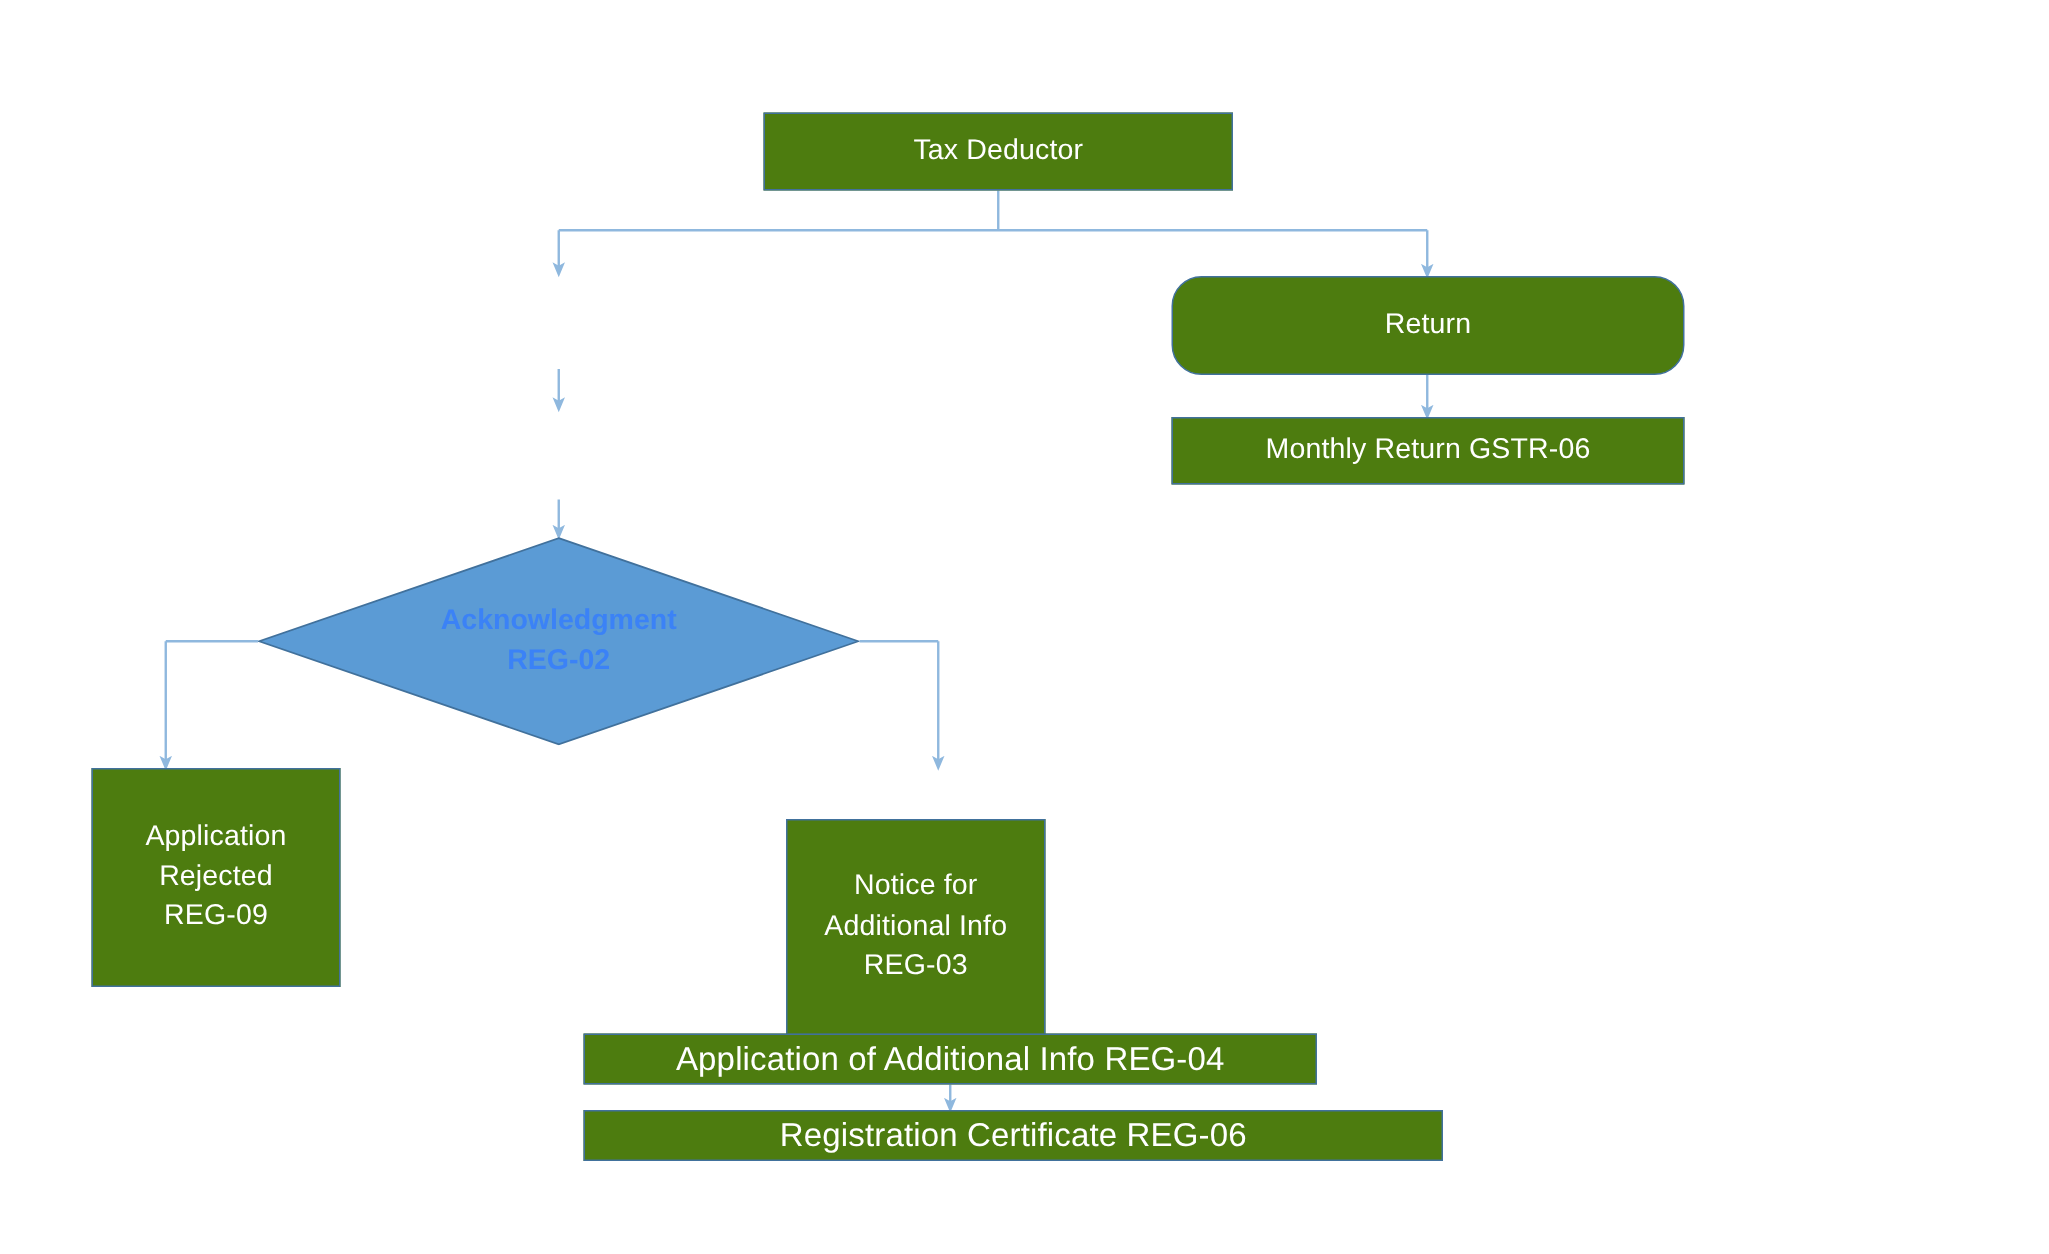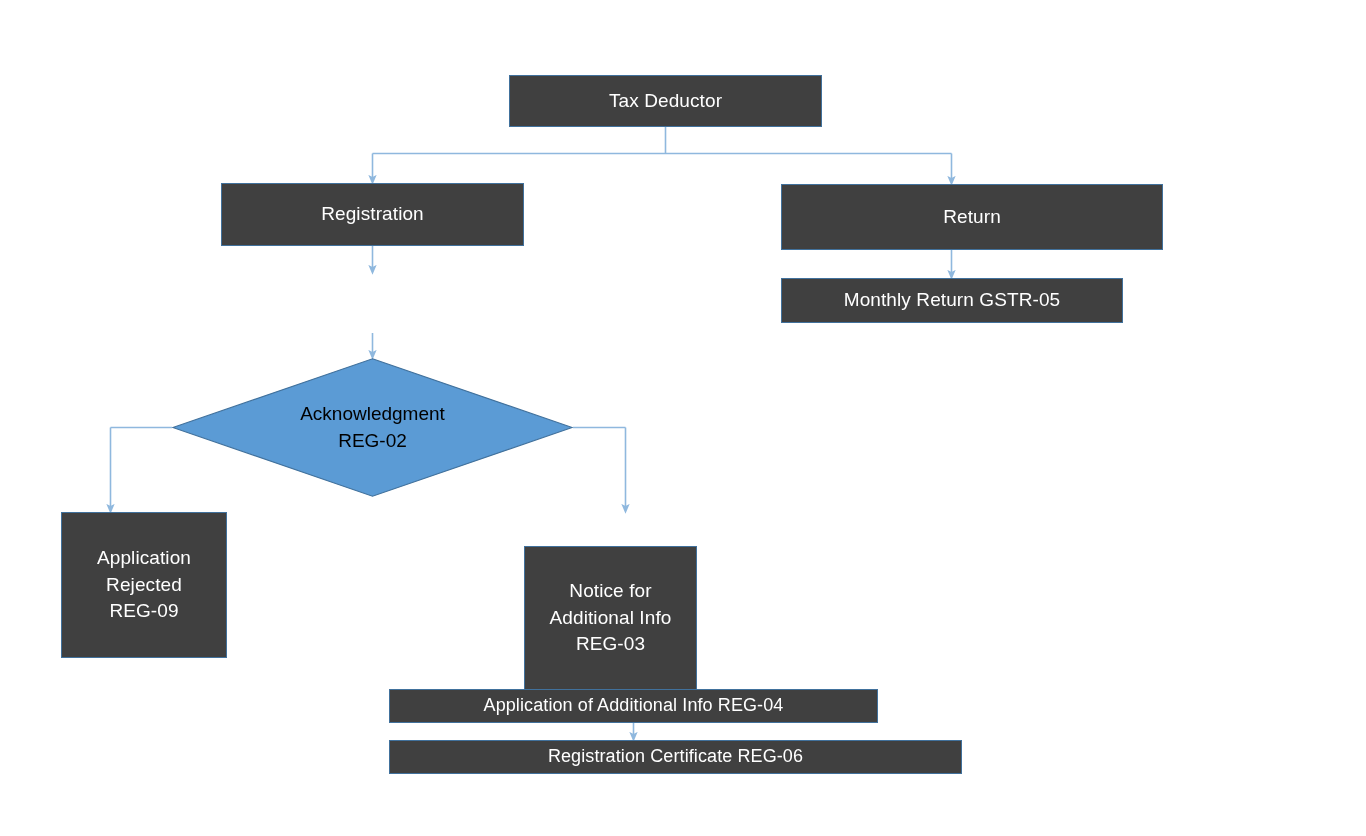--- a/index.html
+++ b/index.html
@@ -20,59 +20,60 @@
   svg#connectors {
     position: absolute;
     left: 0;
     top: 0;
     width: 1366px;
     height: 836px;
     pointer-events: none;
   }
   .node {
     position: absolute;
-    background: #404040;
+    background: #4d7c0f;
     border: 1px solid #41719C;
     box-sizing: border-box;
     display: flex;
     align-items: center;
     justify-content: center;
     text-align: center;
     color: #ffffff;
     font-size: 19px;
     line-height: 1.42;
     font-weight: 400;
     letter-spacing: 0.1px;
     white-space: pre-line;
   }
   .node.small {
-    font-size: 18px;
+    font-size: 22px;
   }
   .diamond-wrap {
     position: absolute;
   }
   .diamond-wrap svg {
     position: absolute;
     left: 0;
     top: 0;
   }
   .diamond-label {
     position: absolute;
     left: 0;
     top: 0;
     width: 100%;
     height: 100%;
     display: flex;
     align-items: center;
     justify-content: center;
     text-align: center;
-    color: #000000;
+    color: #3b82f6;
     font-size: 19px;
     line-height: 1.42;
     white-space: pre-line;
+    font-weight: bold;
   }
 </style>
 </head>
 <body>
 
 <div id="canvas">
 
   <svg id="connectors" viewBox="0 0 1366 836" width="1366" height="836">
     <defs>
       <marker id="arrow" markerWidth="7" markerHeight="7" refX="3.2" refY="3" orient="auto" markerUnits="strokeWidth">
@@ -103,26 +104,25 @@
       <path d="M625.5,427.5 L625.5,509" fill="none" stroke="#8FB8DE" stroke-width="1.6" marker-end="url(#arrow)"></path>
     </g>
 
     <path d="M633.5,656 L633.5,686" fill="none" stroke="#8FB8DE" stroke-width="1.6" marker-end="url(#arrow)"></path>
 
     <path d="M633.5,723 L633.5,737" fill="none" stroke="#8FB8DE" stroke-width="1.6" marker-end="url(#arrow)"></path>
   </svg>
 
   <div class="node" style="left:509px; top:75px; width:313px; height:52px;">Tax Deductor</div>
 
-  <div class="node" style="left:221px; top:183px; width:303px; height:63px;">Registration</div>
 
-  <div class="node" style="left:781px; top:184px; width:382px; height:66px;">Return</div>
+  <div class="node" style="left:781px; top:184px; width:342px; height:66px;border-radius:20px;">Return</div>
 
 
-  <div class="node" style="left:781px; top:278px; width:342px; height:45px;">Monthly Return GSTR-05</div>
+  <div class="node" style="left:781px; top:278px; width:342px; height:45px;">Monthly Return GSTR-06</div>
 
   <div class="diamond-wrap" style="left:172px; top:358px; width:401px; height:139px;">
     <svg width="401" height="139" viewBox="0 0 401 139">
       <polygon points="200.5,0.8 400.2,69.5 200.5,138.2 0.8,69.5" fill="#5B9BD5" stroke="#41719C" stroke-width="1.2"></polygon>
     </svg>
     <div class="diamond-label">Acknowledgment
 REG-02</div>
   </div>
 
   <div class="node" style="left:61px; top:512px; width:166px; height:146px;">Application

